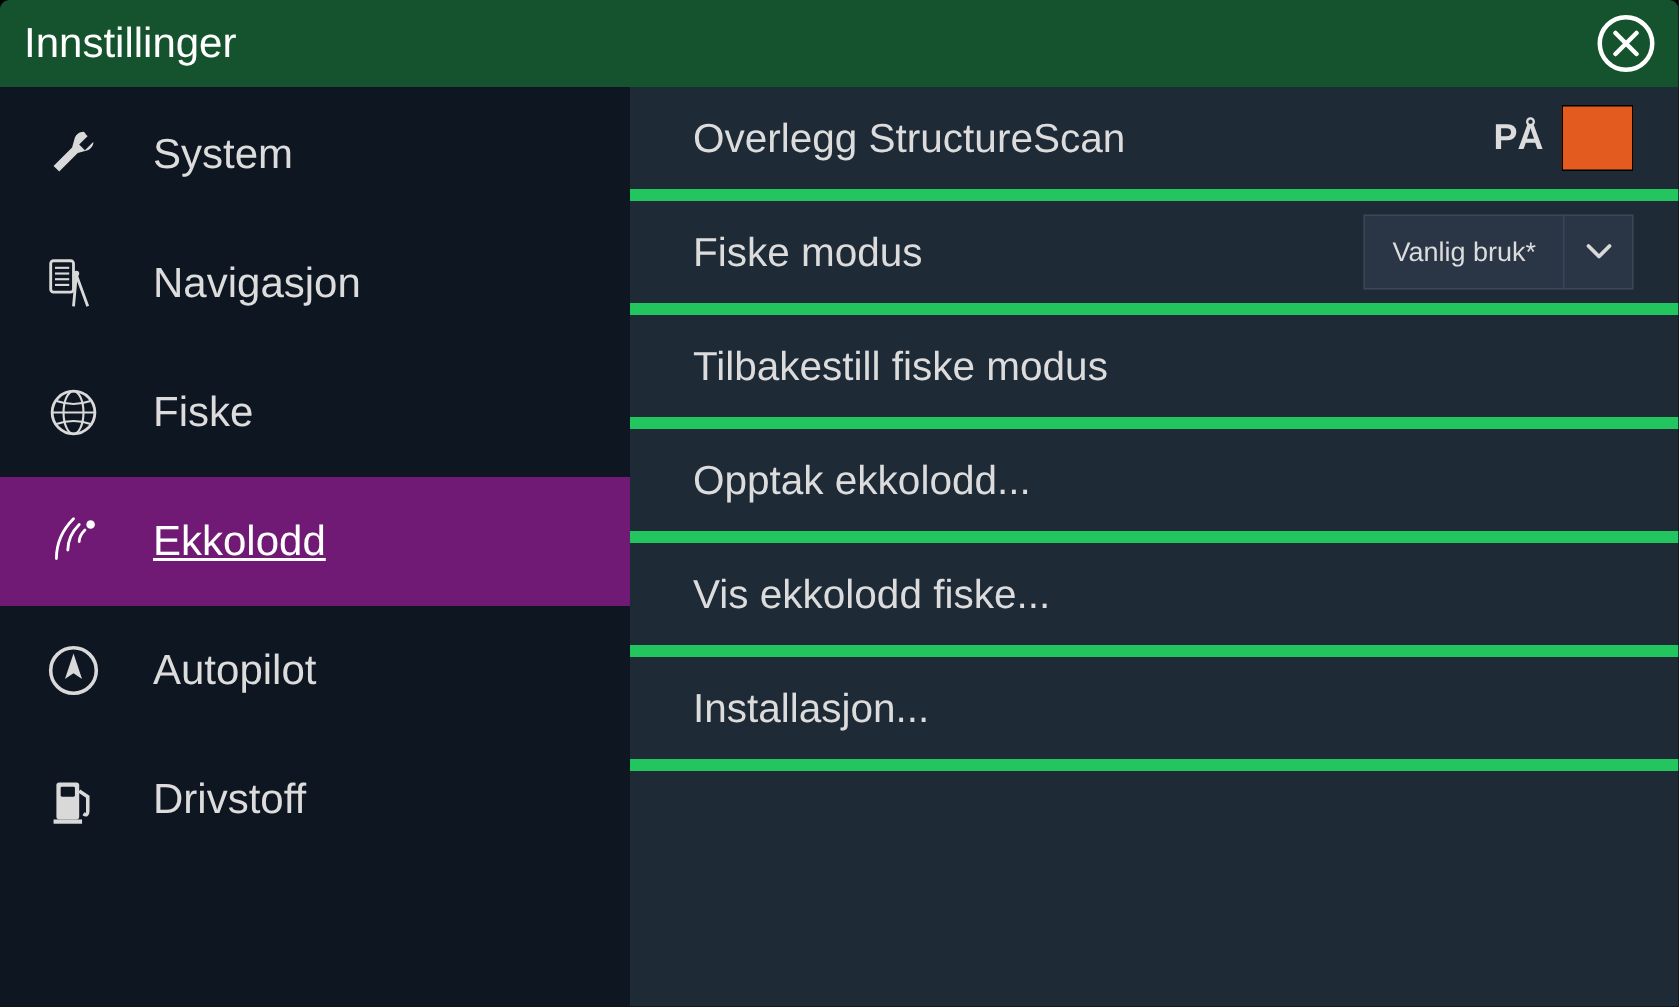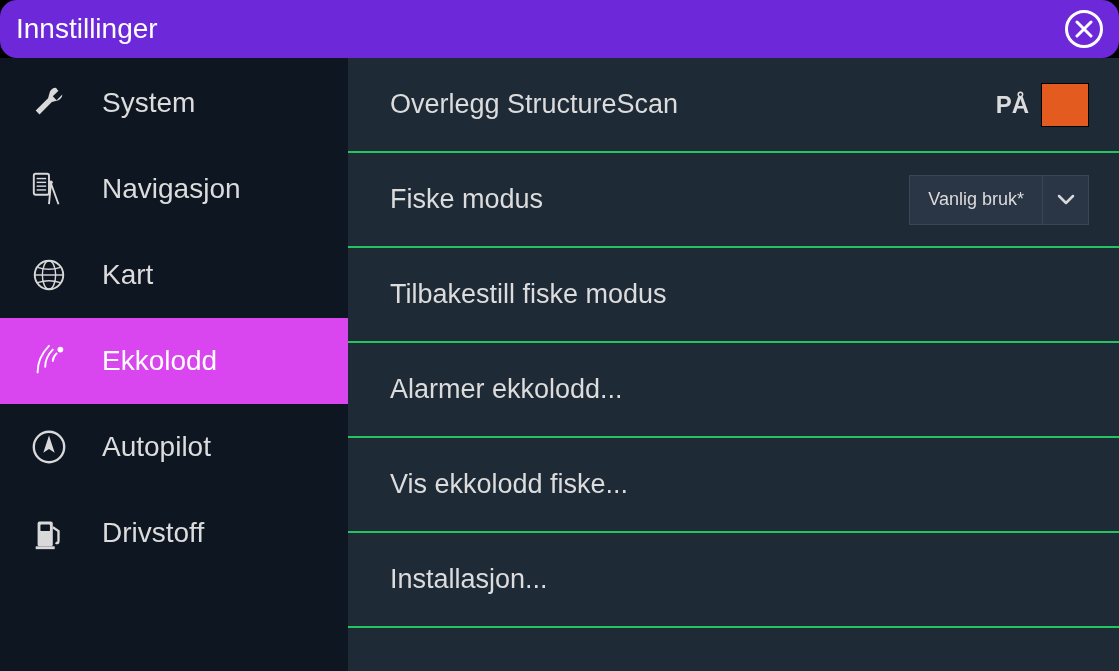--- a/index.html
+++ b/index.html
@@ -9,28 +9,27 @@
       font-family: "Segoe UI", Arial, sans-serif;
     }
     body {
       width: 1119px;
       height: 671px;
       background: #000;
       overflow: hidden;
     }
     .header {
       height: 58px;
-      background: #6d28d9;
+      background: #14532d;
       display: flex;
       align-items: center;
       justify-content: space-between;
       padding: 0 16px;
       border-top-left-radius: 6px;
       border-top-right-radius: 6px;
-      border-radius: 17px;
     }
     .header-title {
       color: #fff;
       font-size: 28px;
       font-weight: 400;
     }
     .close-btn {
       width: 38px;
       height: 38px;
       border: 3px solid #fff;
@@ -42,35 +41,36 @@
     }
     .close-btn svg {
       width: 18px;
       height: 18px;
     }
     .body {
       display: flex;
       height: calc(671px - 58px);
     }
     .sidebar {
-      width: 348px;
+      width: 420px;
       background: #0e1621;
       padding-top: 2px;
     }
     .sidebar-item {
       display: flex;
       align-items: center;
       height: 86px;
       padding-left: 28px;
       cursor: pointer;
       color: #dcdcdc;
     }
     .sidebar-item.active {
-      background: #d946ef;
+      background: #701a75;
       color: #fff;
+      text-decoration: underline;
     }
     .sidebar-icon {
       width: 42px;
       height: 42px;
       display: flex;
       align-items: center;
       justify-content: center;
       margin-right: 32px;
     }
     .sidebar-icon svg {
@@ -80,26 +80,26 @@
     .sidebar-label {
       font-size: 28px;
       font-weight: 400;
     }
     .content {
       flex: 1;
       background: #1f2a37;
       padding: 0;
     }
     .content-row {
-      height: 95px;
+      height: 76px;
       display: flex;
       align-items: center;
       justify-content: space-between;
       padding: 0 30px 0 42px;
-      border-bottom: 2px solid #22c55e;
+      border-bottom: 8px solid #22c55e;
       cursor: pointer;
     }
     .content-label {
       color: #dcdcdc;
       font-size: 27px;
       font-weight: 400;
     }
     .toggle-control {
       display: flex;
       align-items: center;
@@ -184,21 +184,21 @@
     <div class="sidebar-item">
       <span class="sidebar-icon">
         <svg viewBox="0 0 40 40">
           <circle cx="20" cy="20" r="15" fill="none" stroke="#d9d9d9" stroke-width="2"></circle>
           <ellipse cx="20" cy="20" rx="7" ry="15" fill="none" stroke="#d9d9d9" stroke-width="1.5"></ellipse>
           <line x1="5" y1="20" x2="35" y2="20" stroke="#d9d9d9" stroke-width="1.5"></line>
           <path d="M8 12 Q20 16 32 12" fill="none" stroke="#d9d9d9" stroke-width="1.5"></path>
           <path d="M8 28 Q20 24 32 28" fill="none" stroke="#d9d9d9" stroke-width="1.5"></path>
         </svg>
       </span>
-      <span class="sidebar-label">Kart</span>
+      <span class="sidebar-label">Fiske</span>
     </div>
 
     <div class="sidebar-item active">
       <span class="sidebar-icon">
         <svg viewBox="0 0 40 40">
           <circle cx="32" cy="8" r="3" fill="#fff"></circle>
           <path d="M28 12 Q24 16 24 20" fill="none" stroke="#fff" stroke-width="2" stroke-linecap="round"></path>
           <path d="M24 8 Q16 16 16 26" fill="none" stroke="#fff" stroke-width="2" stroke-linecap="round"></path>
           <path d="M20 4 Q8 16 8 32" fill="none" stroke="#fff" stroke-width="2" stroke-linecap="round"></path>
         </svg>
@@ -251,21 +251,21 @@
           </svg>
         </div>
       </div>
     </div>
 
     <div class="content-row">
       <span class="content-label">Tilbakestill fiske modus</span>
     </div>
 
     <div class="content-row">
-      <span class="content-label">Alarmer ekkolodd...</span>
+      <span class="content-label">Opptak ekkolodd...</span>
     </div>
 
     <div class="content-row">
       <span class="content-label">Vis ekkolodd fiske...</span>
     </div>
 
     <div class="content-row">
       <span class="content-label">Installasjon...</span>
     </div>
 

